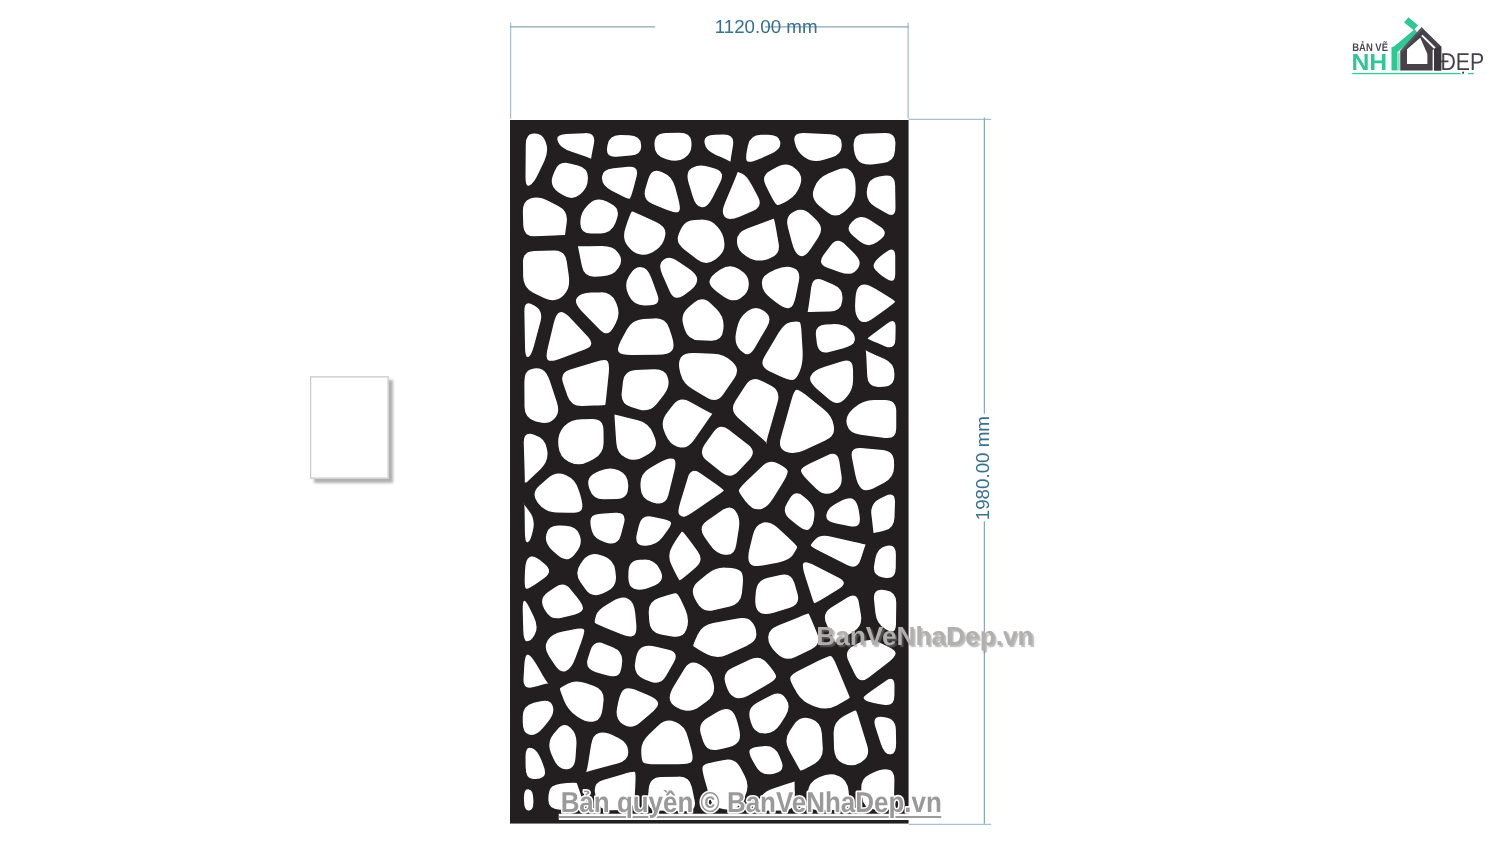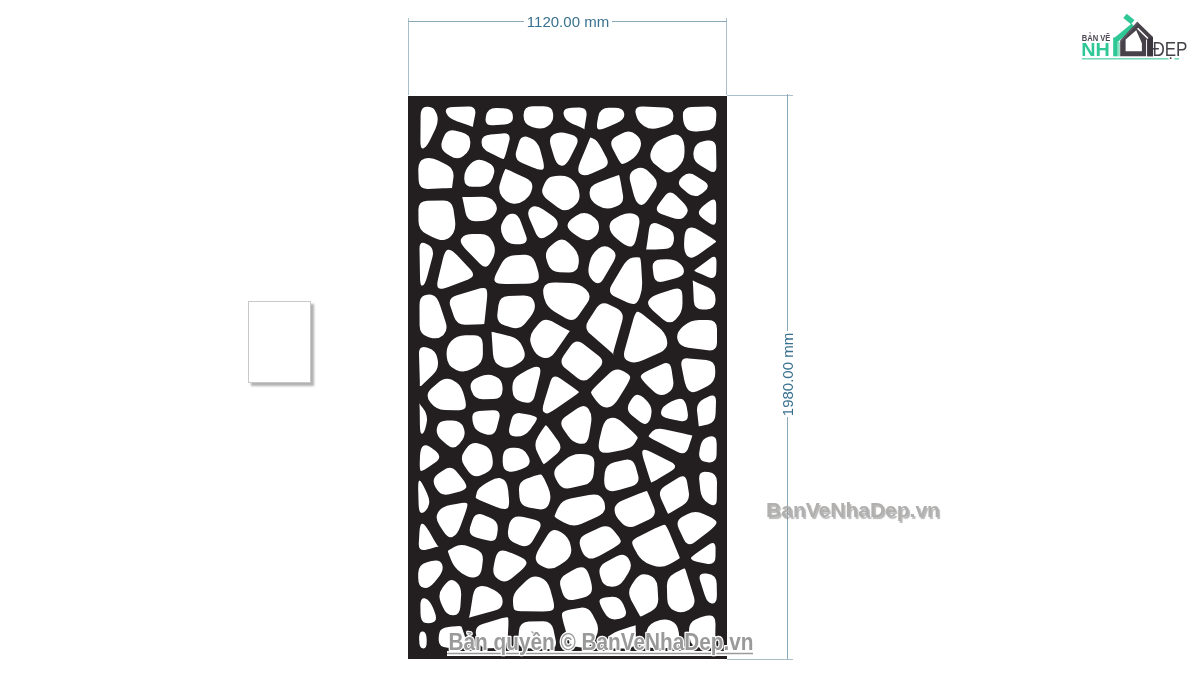--- a/index.html
+++ b/index.html
@@ -18,35 +18,35 @@
 </svg>
 
 <div class="abs" style="left:408px;top:18px;width:1px;height:77px;background:#a9bfcb"></div>
 
 <div class="abs" style="left:726px;top:18px;width:1px;height:77px;background:#a9bfcb"></div>
 
 <div class="abs" style="left:408px;top:21px;width:116px;height:1px;background:#8aa8b8"></div>
 
 <div class="abs" style="left:612px;top:21px;width:115px;height:1px;background:#8aa8b8"></div>
 
-<div class="abs" style="left:468px;top:13px;width:200px;text-align:center;font-size:15px;color:#39718f;">1120.00&nbsp;mm</div>
+<div class="abs" style="left:454px;top:13px;width:200px;text-align:right;font-size:15px;color:#39718f;">1120.00&nbsp;mm</div>
 
 <div class="abs" style="left:727px;top:95px;width:66px;height:1px;background:#a9bfcb"></div>
 
 <div class="abs" style="left:727px;top:659px;width:66px;height:1px;background:#a9bfcb"></div>
 
 <div class="abs" style="left:787px;top:94px;width:1px;height:237px;background:#8aa8b8"></div>
 
 <div class="abs" style="left:787px;top:417px;width:1px;height:242px;background:#8aa8b8"></div>
 
 <div class="abs" style="left:687px;top:366px;width:200px;text-align:center;font-size:15px;color:#39718f;transform:rotate(-90deg);transform-origin:center;">1980.00&nbsp;mm</div>
 
 <div class="abs" style="left:248px;top:301px;width:61px;height:80px;background:#ffffff;border:1px solid #c9c9c9;box-shadow:3px 3px 2px rgba(125,125,125,0.6);"></div>
 
-<div class="abs" style="left:653px;top:498px;width:400px;text-align:center;font-size:21px;font-weight:bold;color:#b1b0af;text-shadow:1.5px 1.5px 1px rgba(128,128,128,0.55);">BanVeNhaDep.vn</div>
+<div class="abs" style="left:653px;top:498px;width:400px;font-size:21px;font-weight:bold;color:#b1b0af;text-shadow:1.5px 1.5px 1px rgba(128,128,128,0.55);">BanVeNhaDep.vn</div>
 
 <svg class="abs" style="left:400px;top:620px" width="420" height="50" viewBox="0 0 420 50">
 
   <line x1="47" y1="33.5" x2="353" y2="33.5" stroke="#ffffff" stroke-width="5"></line>
 
   <line x1="47" y1="33.5" x2="353" y2="33.5" stroke="#9a9a9a" stroke-width="1.6"></line>
 
   <text x="201" y="29.5" text-anchor="middle" font-family="Liberation Sans, sans-serif" font-size="23" font-weight="bold" fill="#9a9a9a" stroke="#ffffff" stroke-width="2.6" paint-order="stroke" stroke-linejoin="round" textLength="305" lengthAdjust="spacingAndGlyphs">Bản quyền © BanVeNhaDep.vn</text>
 </svg>
 

